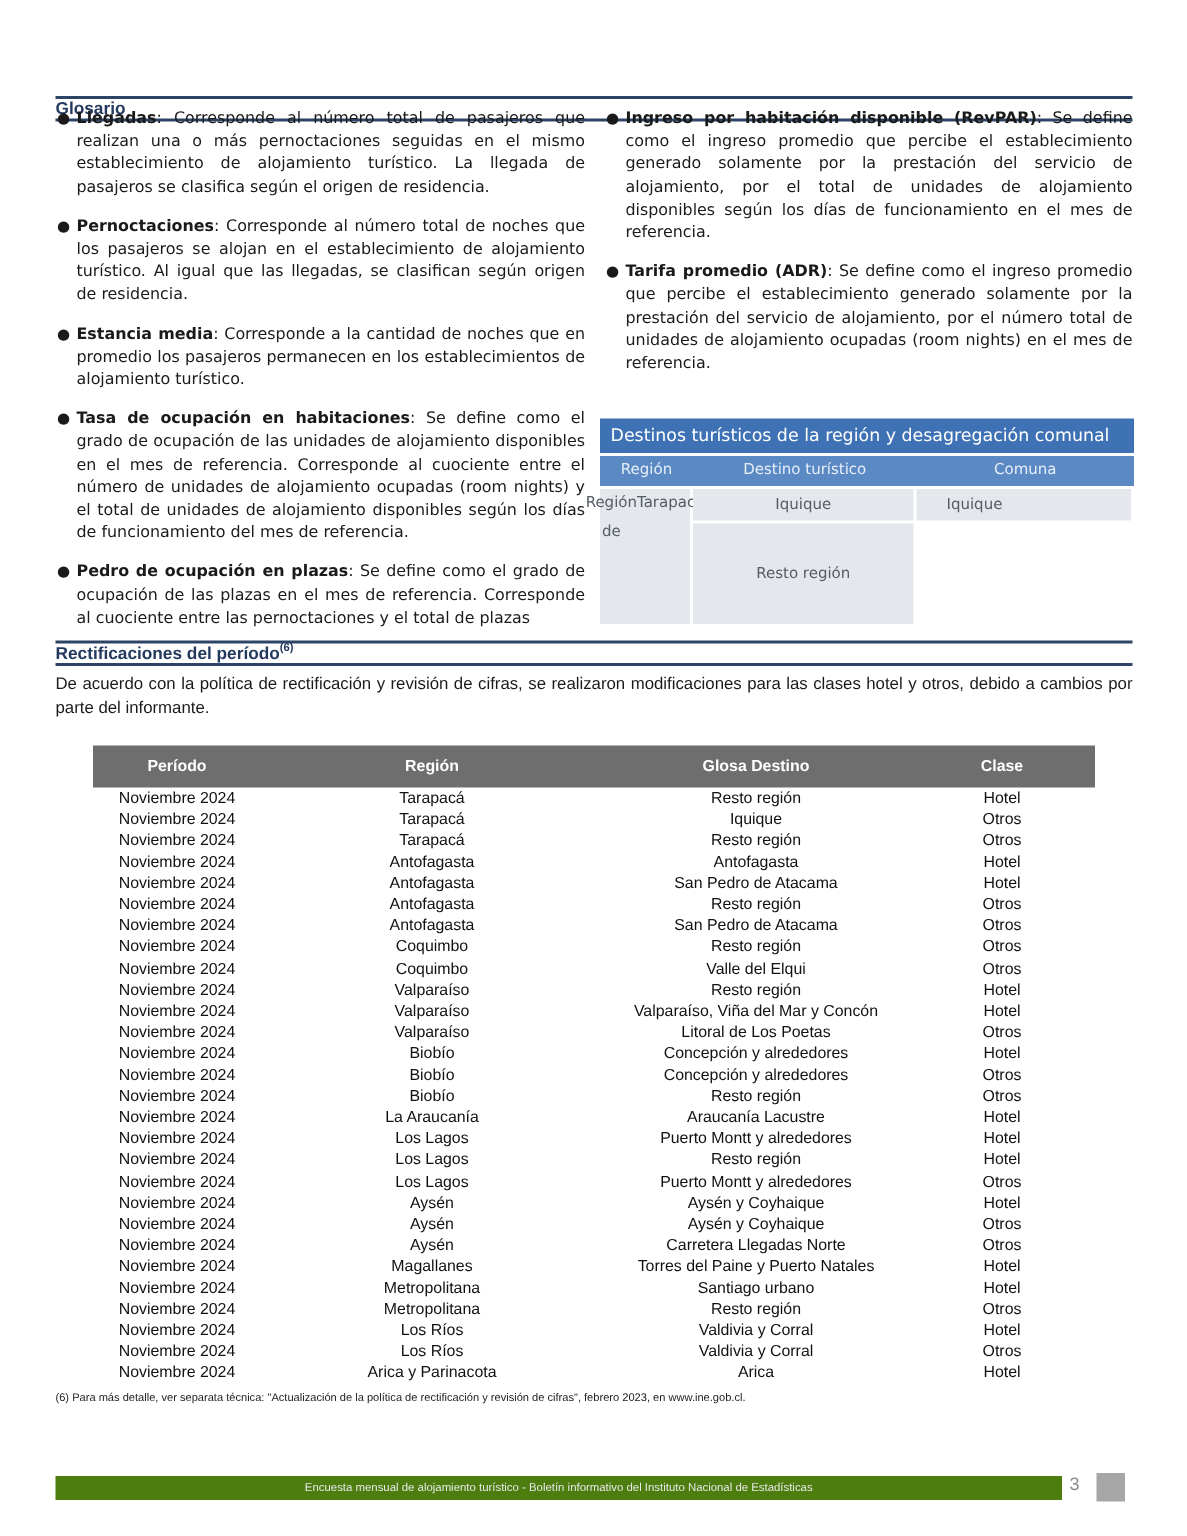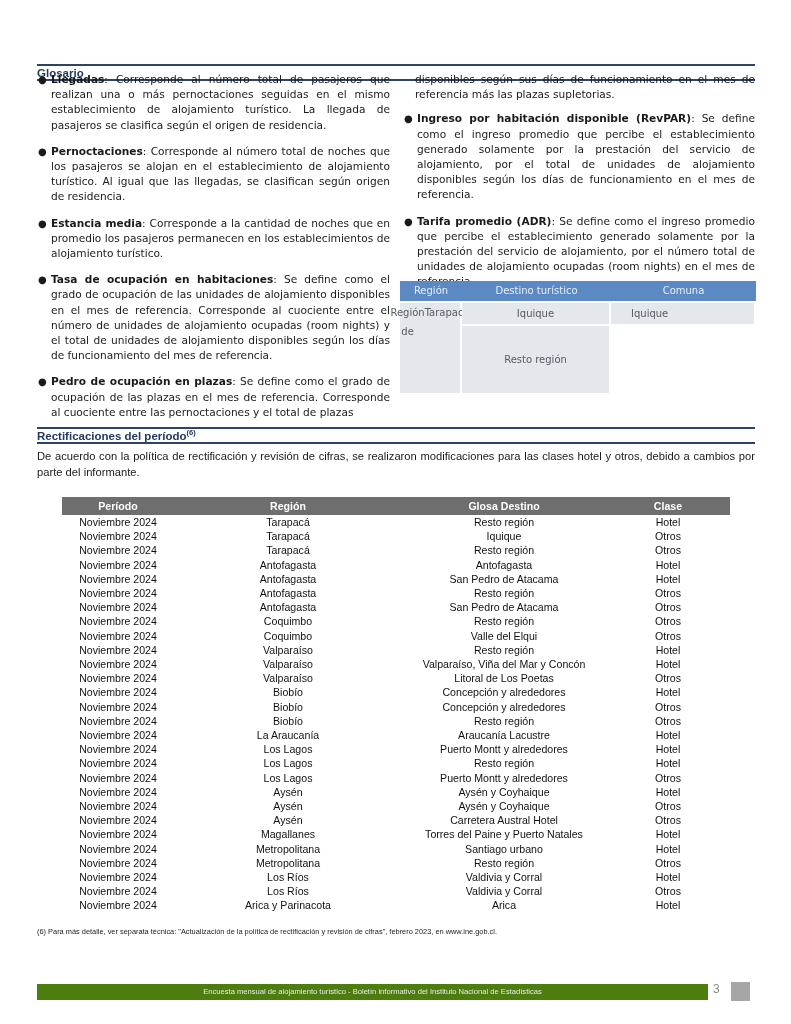--- a/index.html
+++ b/index.html
@@ -34,21 +34,21 @@
   .c-region { left: 0; top: 0; width: 60px; height: 90px; display: flex; align-items: flex-start; justify-content: center; text-align: center; line-height: 19px; }
   .c-dest1 { left: 62px; top: 0; width: 147px; height: 21px; line-height: 21px; text-align: center; }
   .c-com1 { left: 211px; top: 0; width: 143px; height: 21px; line-height: 21px; padding-left: 20px; }
   .c-dest2 { left: 62px; top: 23px; width: 147px; height: 67px; display: flex; align-items: center; justify-content: center; }
   .c-com2 { left: 211px; top: 23px; width: 143px; height: 67px; padding-left: 20px; line-height: 21px; padding-top: 1px; }
 
   
   .rect-text { position: absolute; left: 37px; top: 449px; width: 718px; font-family: "Liberation Sans", sans-serif; font-size: 11.2px; line-height: 15.5px; text-align: justify; }
 
   .rtable { position: absolute; left: 62px; top: 497px; width: 668px; border-collapse: collapse; font-family: "Liberation Sans", sans-serif; font-size: 10.6px; }
-  .rtable th { background: #6e6e6e; color: #ffffff; font-weight: bold; height: 18px; line-height: 14px; padding: 0; }
+  .rtable th { background: #6e6e6e; color: #ffffff; font-weight: bold; height: 28px; line-height: 14px; padding: 0; }
   .rtable td { height: 14.2px; line-height: 14.2px; padding: 0; text-align: center; color: #111; }
   .rtable .c1 { width: 112px; }
   .rtable .c2 { width: 228px; }
   .rtable .c3 { width: 204px; }
   .rtable .c4 { width: 124px; }
 
   .footnote { position: absolute; left: 37px; top: 927px; font-family: "Liberation Sans", sans-serif; font-size: 7.4px; color: #222; }
 
   .footer-bar { position: absolute; left: 37px; top: 984px; width: 671px; height: 16px; background: #4d7c0f; color: #eaeaea; font-family: "Liberation Sans", sans-serif; font-size: 7.6px; text-align: center; line-height: 16px; }
   .page-num { position: absolute; left: 713px; top: 982px; font-family: "Liberation Sans", sans-serif; font-size: 12px; color: #8a8a8a; }
@@ -73,30 +73,30 @@
   </div>
   <div class="gl-item">
     <span class="bullet">●</span><span class="term">Tasa de ocupación en habitaciones</span><span>:  Se define como el grado de ocupación de las unidades de alojamiento disponibles en el mes de referencia.  Corresponde al cuociente entre el número de unidades de alojamiento ocupadas (room nights) y el total de unidades de alojamiento disponibles según los días de funcionamiento del mes de referencia.</span>
   </div>
   <div class="gl-item">
     <span class="bullet">●</span><span class="term">Pedro de ocupación en plazas</span><span>: Se define como el grado de ocupación de las plazas en el mes de referencia.  Corresponde al cuociente entre las pernoctaciones y el total de plazas</span>
   </div>
 </div>
 
 <div class="col col-right">
-  <div class="cont">disponibles según sus días de funcionamiento en el mes de referencia más las plazas supletorias.</div>
   <div class="gl-item">
     <span class="bullet">●</span><span class="term">Ingreso por habitación disponible (RevPAR)</span><span>: Se define como el ingreso promedio que percibe el establecimiento generado solamente por la prestación del servicio de alojamiento, por el total de unidades de alojamiento disponibles según los días de funcionamiento en el mes de referencia.</span>
   </div>
   <div class="gl-item">
     <span class="bullet">●</span><span class="term">Tarifa promedio (ADR)</span><span>: Se define como el ingreso promedio que percibe el establecimiento generado solamente por la prestación del servicio de alojamiento, por el número total de unidades de alojamiento ocupadas (room nights) en el mes de referencia.</span>
   </div>
 </div>
 
 <div class="dest">
+  <div class="dest-title">Destinos turísticos de la región y desagregación comunal</div>
   <div class="dest-head">
     <div style="width:62px;">Región</div>
     <div style="width:149px;">Destino turístico</div>
     <div style="width:145px;">Comuna</div>
   </div>
   <div class="dest-body">
     <div class="cell c-region">
         <span>Región de</span>
         <br>
         <span>Tarapacá</span>
@@ -245,21 +245,21 @@
       </tr>
       <tr>
         <td>Noviembre 2024</td>
         <td>Aysén</td>
         <td>Aysén y Coyhaique</td>
         <td>Otros</td>
       </tr>
       <tr>
         <td>Noviembre 2024</td>
         <td>Aysén</td>
-        <td>Carretera Austral Hotel</td>
+        <td>Carretera Llegadas Norte</td>
         <td>Otros</td>
       </tr>
       <tr>
         <td>Noviembre 2024</td>
         <td>Magallanes</td>
         <td>Torres del Paine y Puerto Natales</td>
         <td>Hotel</td>
       </tr>
       <tr>
         <td>Noviembre 2024</td>

